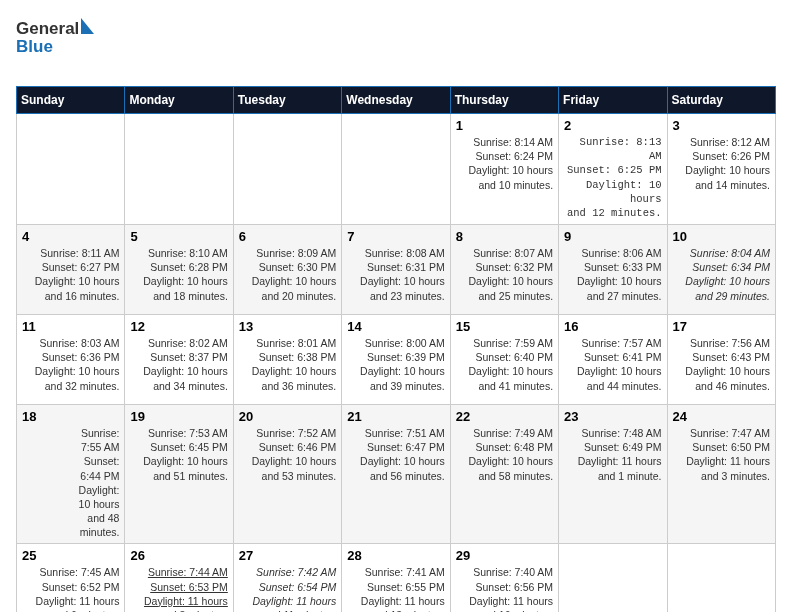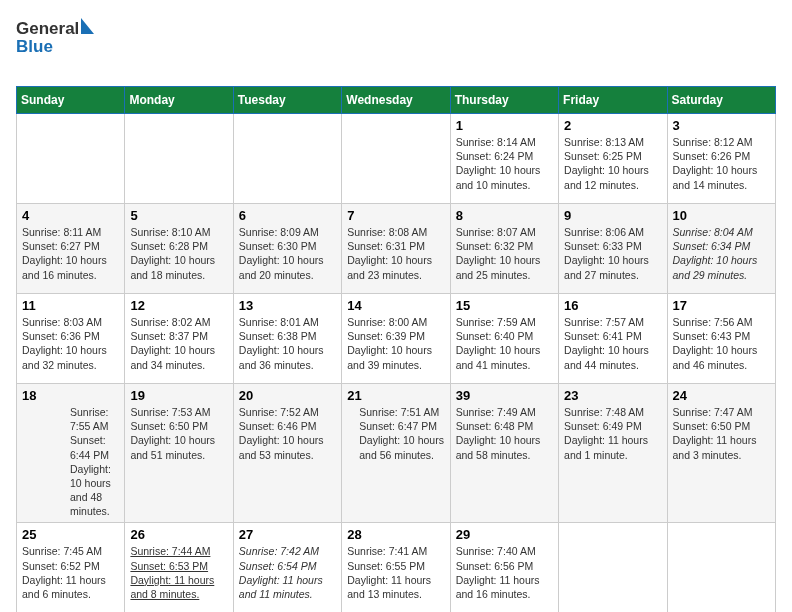--- a/index.html
+++ b/index.html
@@ -33,21 +33,21 @@
     .location-title {
       font-size: 16px;
       color: #333;
     }
     table {
       width: 100%;
       border-collapse: collapse;
       font-size: 11px;
     }
     thead tr {
-      background-color: #15803d;
+      background-color: #0f172a;
       color: #fff;
     }
     thead th {
       padding: 6px 4px;
       text-align: left;
       font-size: 12px;
       font-weight: bold;
       border: 1px solid #1a6fb5;
     }
     tbody tr {
@@ -63,20 +63,21 @@
     .day-number {
       font-weight: bold;
       font-size: 13px;
       display: block;
       margin-bottom: 2px;
     }
     .day-info {
       font-size: 10.5px;
       color: #333;
       line-height: 1.35;
+      text-align: right;
     }
     .empty-cell {
       background: #f9f9f9;
     }
     tbody tr:nth-child(even) td {
       background: #f5f5f5;
     }
     tbody tr:nth-child(odd) td {
       background: #fff;
     }
@@ -118,21 +119,21 @@
         <td class="empty-cell"></td>
         <td>
           <span class="day-number">1</span>
           <div class="day-info" style="white-space: pre-line;">Sunrise: 8:14 AM
 Sunset: 6:24 PM
 Daylight: 10 hours
 and 10 minutes.</div>
         </td>
         <td>
           <span class="day-number">2</span>
-          <div class="day-info" style="white-space: pre-line;">Sunrise: 8:13 AM
+          <div class="day-info" style="white-space: pre-line; font-family: Liberation Mono, monospace;">Sunrise: 8:13 AM
 Sunset: 6:25 PM
 Daylight: 10 hours
 and 12 minutes.</div>
         </td>
         <td>
           <span class="day-number">3</span>
           <div class="day-info" style="white-space: pre-line;">Sunrise: 8:12 AM
 Sunset: 6:26 PM
 Daylight: 10 hours
 and 14 minutes.</div>
@@ -244,40 +245,40 @@
         <td>
           <span class="day-number">18</span>
           <div class="day-info" style="white-space: pre-line; margin-left: 48px;">Sunrise: 7:55 AM
 Sunset: 6:44 PM
 Daylight: 10 hours
 and 48 minutes.</div>
         </td>
         <td>
           <span class="day-number">19</span>
           <div class="day-info" style="white-space: pre-line;">Sunrise: 7:53 AM
-Sunset: 6:50 PM
+Sunset: 6:45 PM
 Daylight: 10 hours
 and 51 minutes.</div>
         </td>
         <td>
           <span class="day-number">20</span>
           <div class="day-info" style="white-space: pre-line;">Sunrise: 7:52 AM
 Sunset: 6:46 PM
 Daylight: 10 hours
 and 53 minutes.</div>
         </td>
         <td>
           <span class="day-number">21</span>
           <div class="day-info" style="white-space: pre-line; margin-left: 12px;">Sunrise: 7:51 AM
 Sunset: 6:47 PM
 Daylight: 10 hours
 and 56 minutes.</div>
         </td>
         <td>
-          <span class="day-number">39</span>
+          <span class="day-number">22</span>
           <div class="day-info" style="white-space: pre-line;">Sunrise: 7:49 AM
 Sunset: 6:48 PM
 Daylight: 10 hours
 and 58 minutes.</div>
         </td>
         <td>
           <span class="day-number">23</span>
           <div class="day-info" style="white-space: pre-line;">Sunrise: 7:48 AM
 Sunset: 6:49 PM
 Daylight: 11 hours

